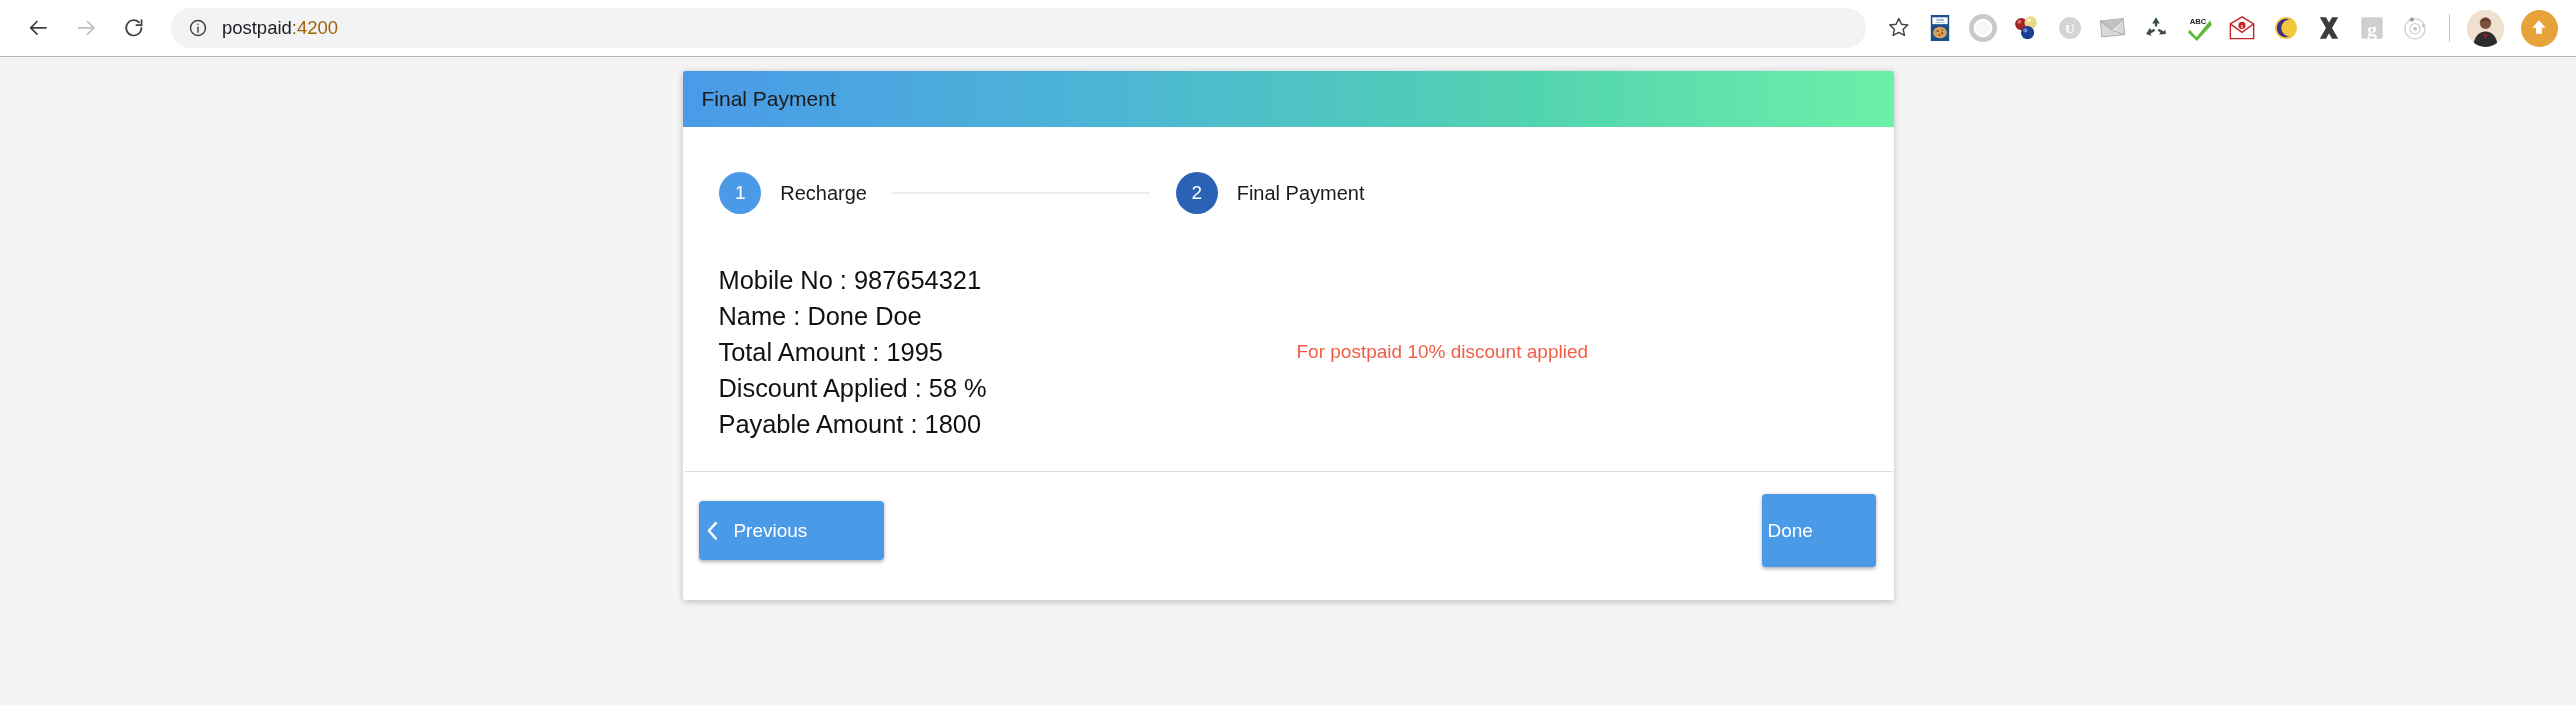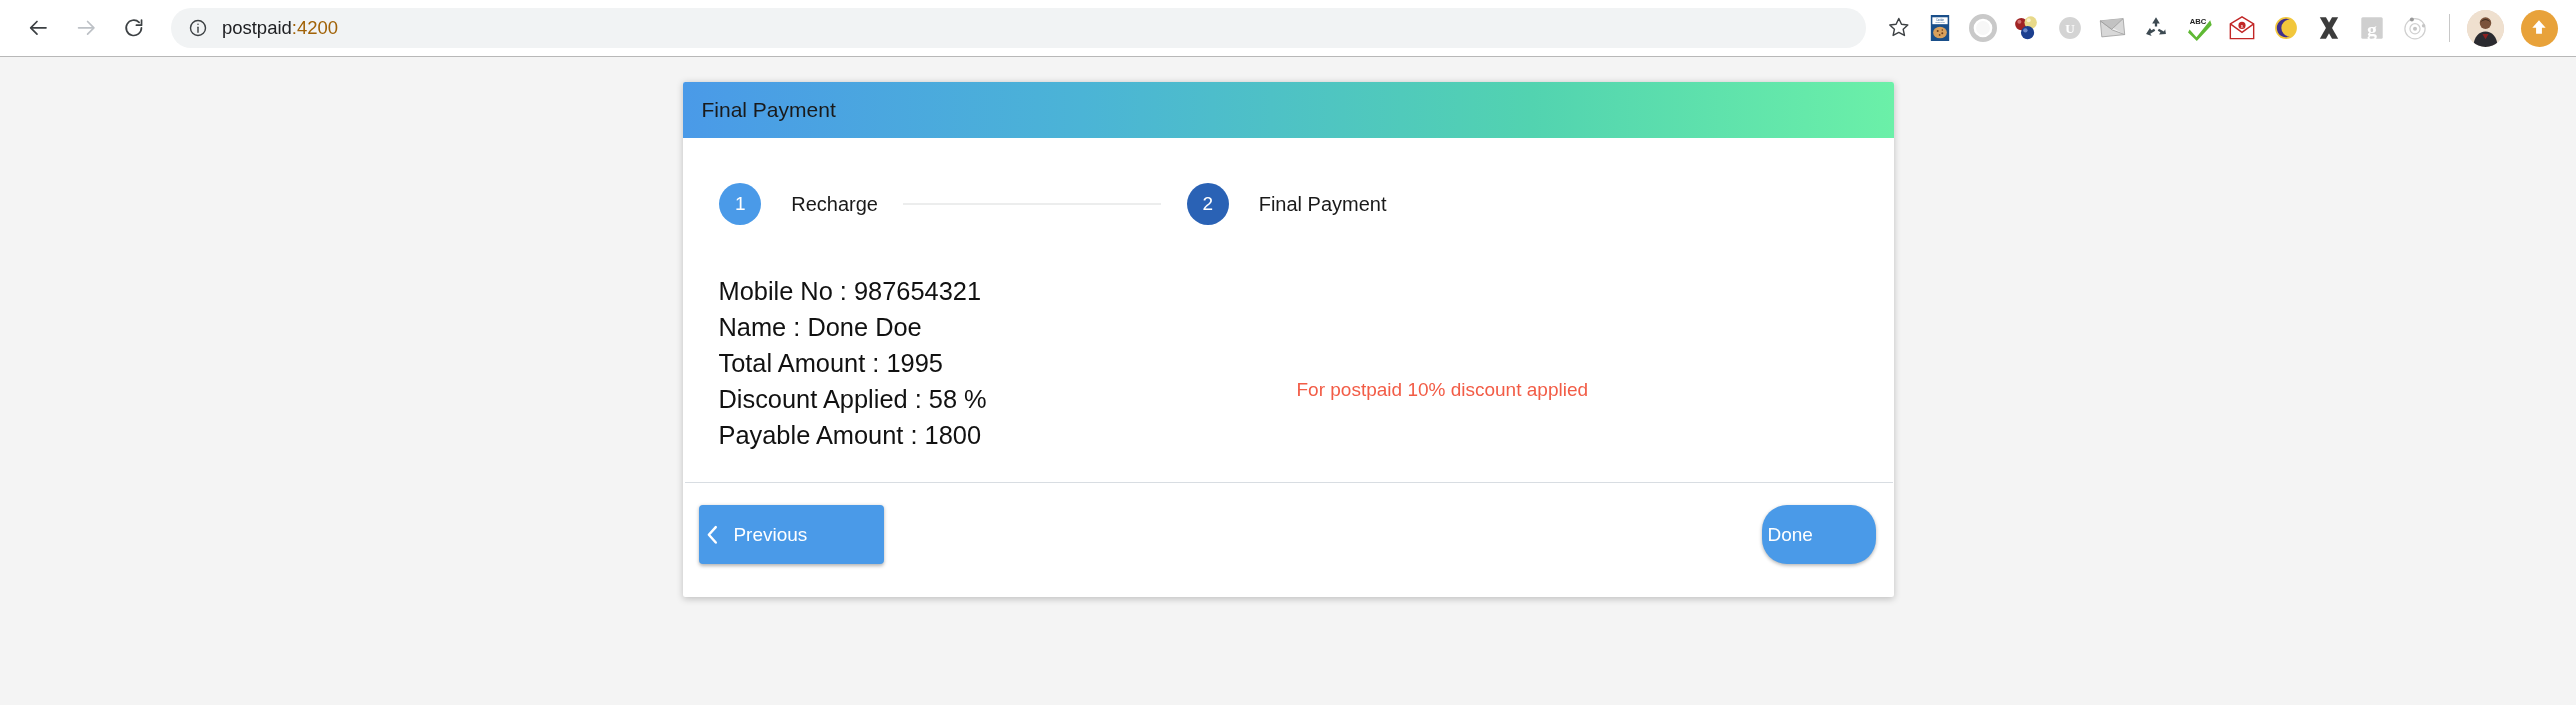--- a/index.html
+++ b/index.html
@@ -124,21 +124,21 @@
   
   .page {
     position: relative;
     height: 649px;
     background: #f4f4f4;
   }
 
   .card {
     position: absolute;
     left: 683px;
-    top: 25px;
+    top: 14px;
     width: 1211px;
     background: #ffffff;
     border-radius: 2.3px;
     box-shadow: 0 1.5px 7px rgba(0,0,0,0.22);
     overflow: hidden;
   }
 
   .card-header {
     height: 56px;
     background: linear-gradient(to right, #4a9ae8 0%, #4bb4d6 33%, #52d3b0 70%, #6bf0a8 100%);
@@ -175,21 +175,21 @@
     display: flex;
     align-items: center;
     justify-content: center;
     color: #ffffff;
     font-size: 19px;
     flex: 0 0 auto;
   }
   .step-circle.inactive { background: #4a9ae8; }
   .step-circle.active { background: #2a62b5; }
   .step-label {
-    margin-left: 30px;
+    margin-left: 19px;
     font-size: 20px;
     color: #1a1a1a;
     white-space: nowrap;
   }
   .step-line {
     height: 1.5px;
     background: #eceded;
     width: 258px;
     margin: 0 25.4px;
     flex: 0 0 auto;
@@ -208,21 +208,21 @@
   }
   .detail-line {
     font-size: 25.4px;
     color: #111111;
     line-height: 36px;
     white-space: nowrap;
   }
   .discount-note {
     flex: 0 0 auto;
     margin-left: 85px;
-    margin-top: 106px;
+    margin-top: 79px;
     font-size: 19px;
     color: #f25c46;
     white-space: nowrap;
   }
 
   .card-divider {
     height: 0.8px;
     background: #d8dde2;
     margin: 0 1.5px;
   }
@@ -247,22 +247,21 @@
     cursor: pointer;
     box-sizing: border-box;
   }
   .btn-previous {
     width: 185px;
     height: 59px;
     gap: 13px;
   }
   .btn-done {
     width: 114px;
-    height: 59px;
-    border-radius: 25px;
+    height: 73px;
   }
   .chevron-left {
     display: flex;
     align-items: center;
   }
 </style>
 </head>
 <body>
 
 <div class="browser-bar">

